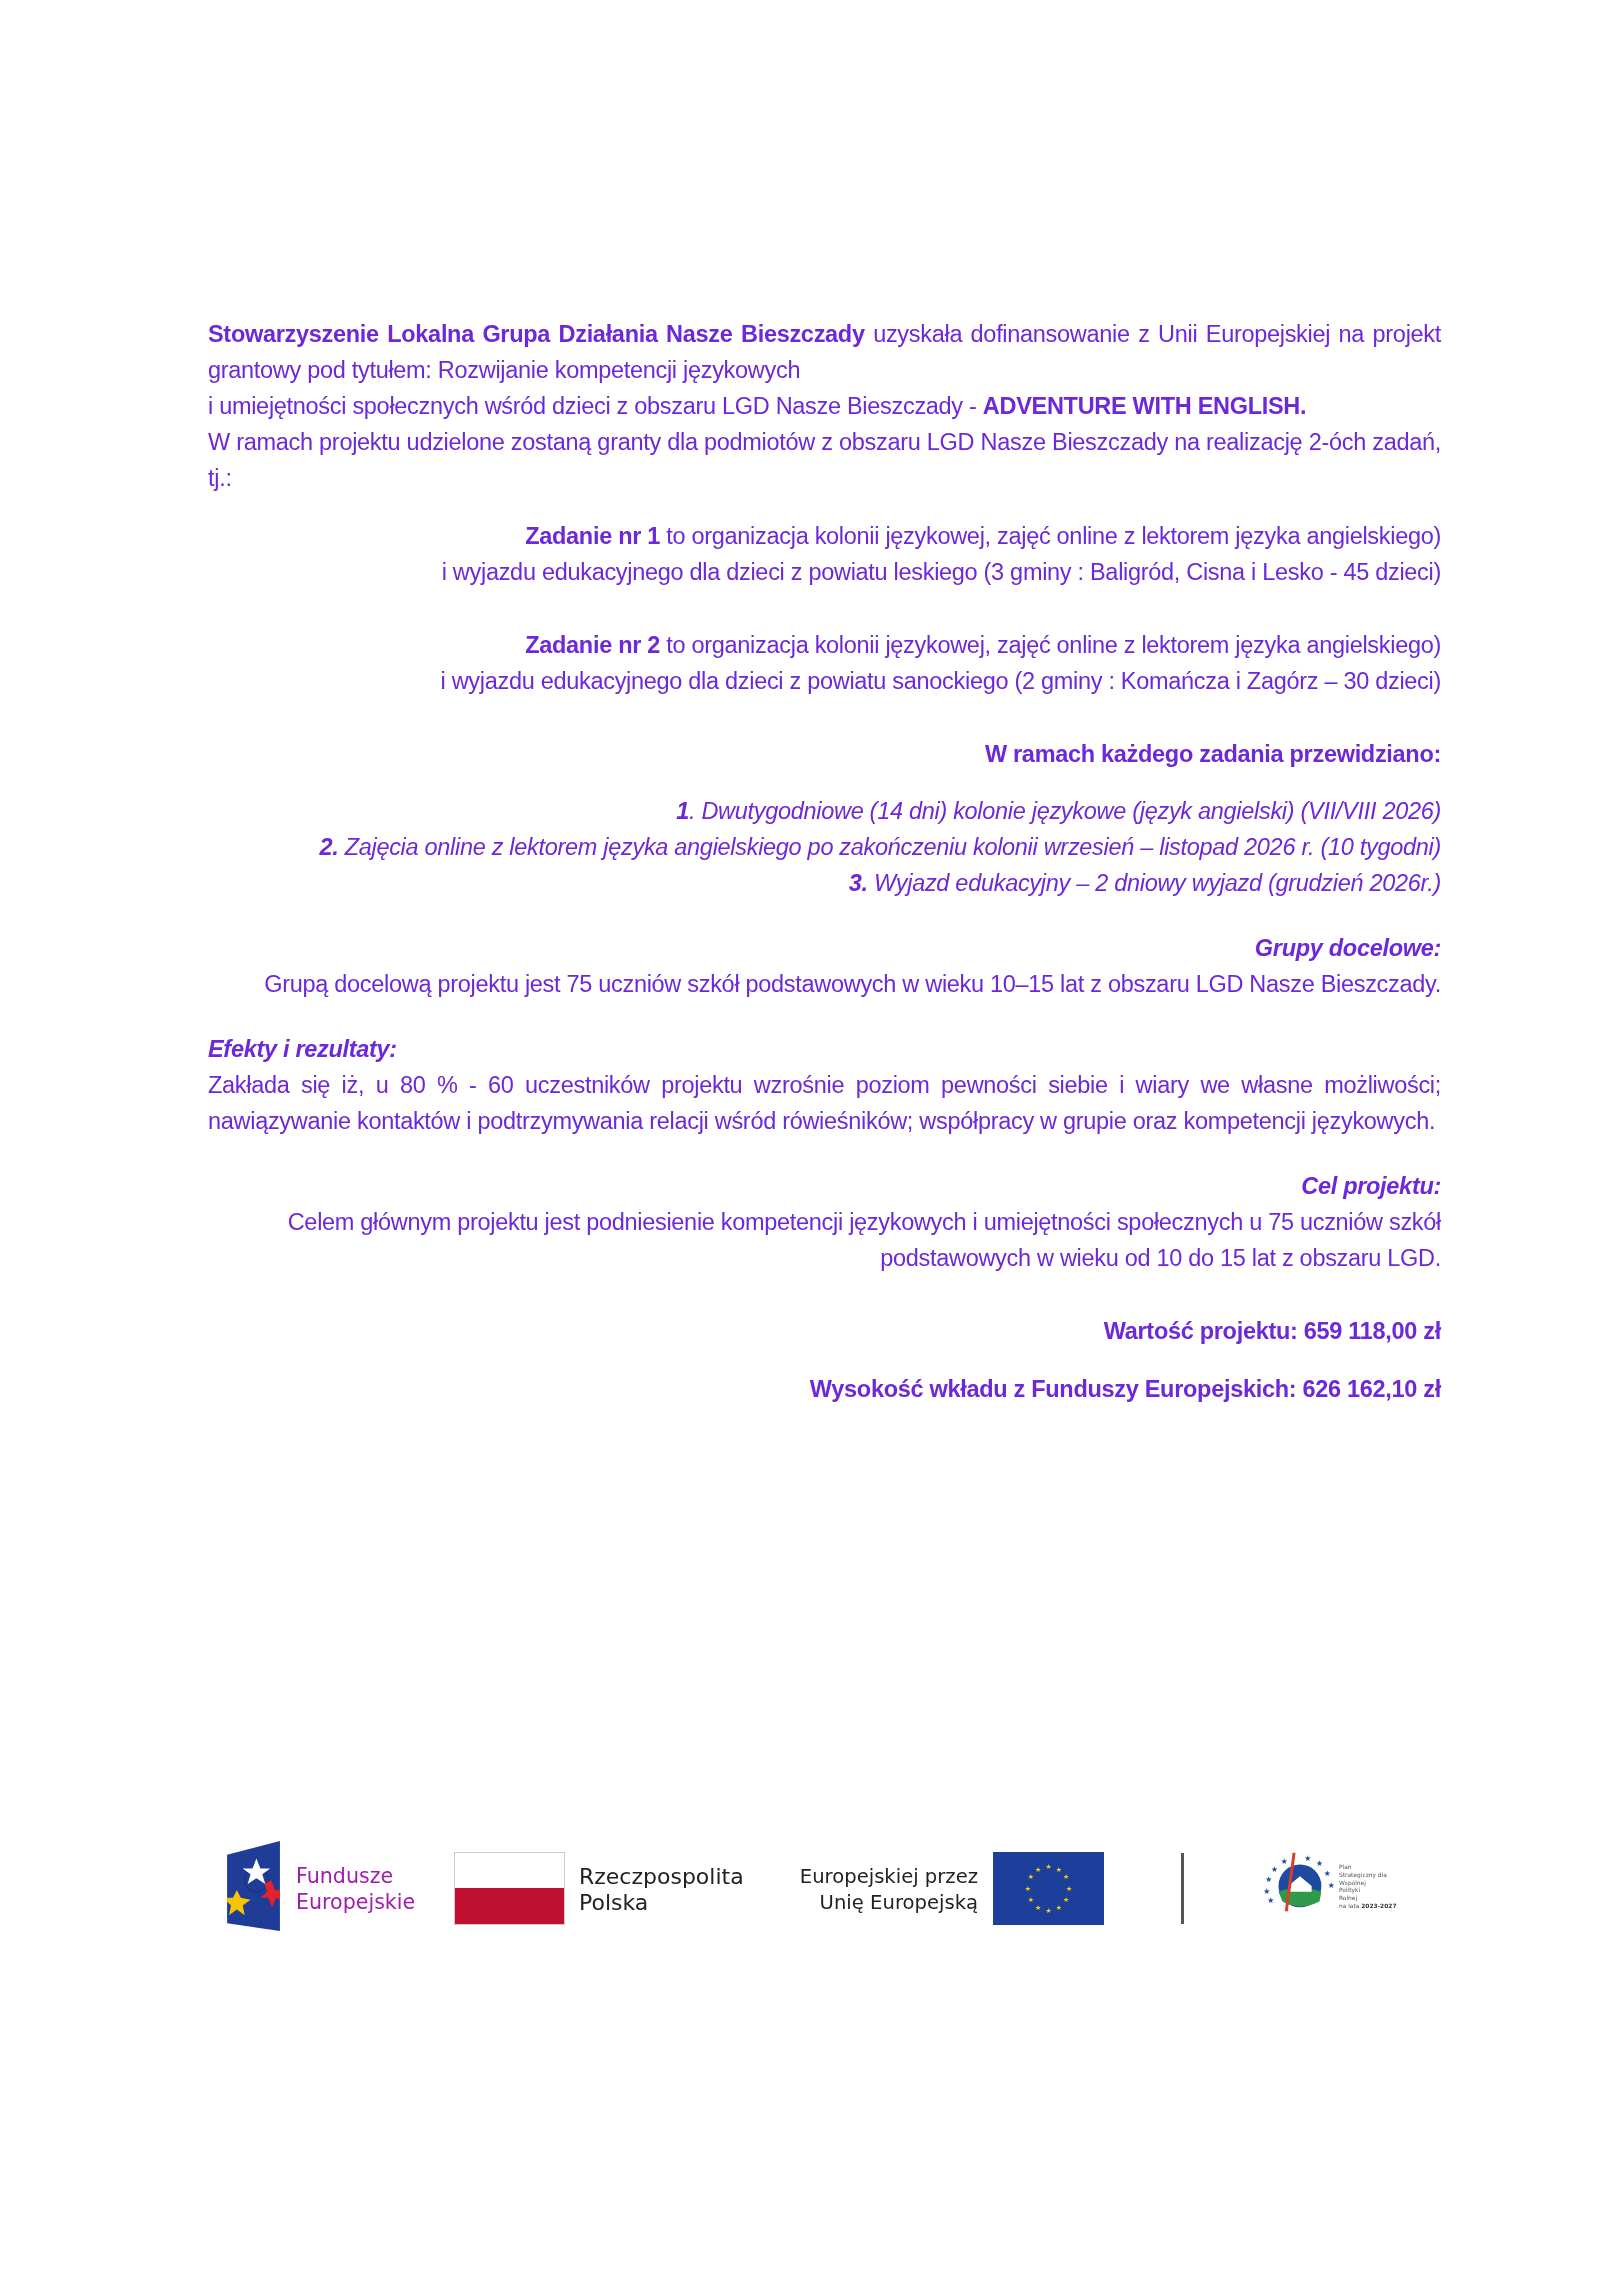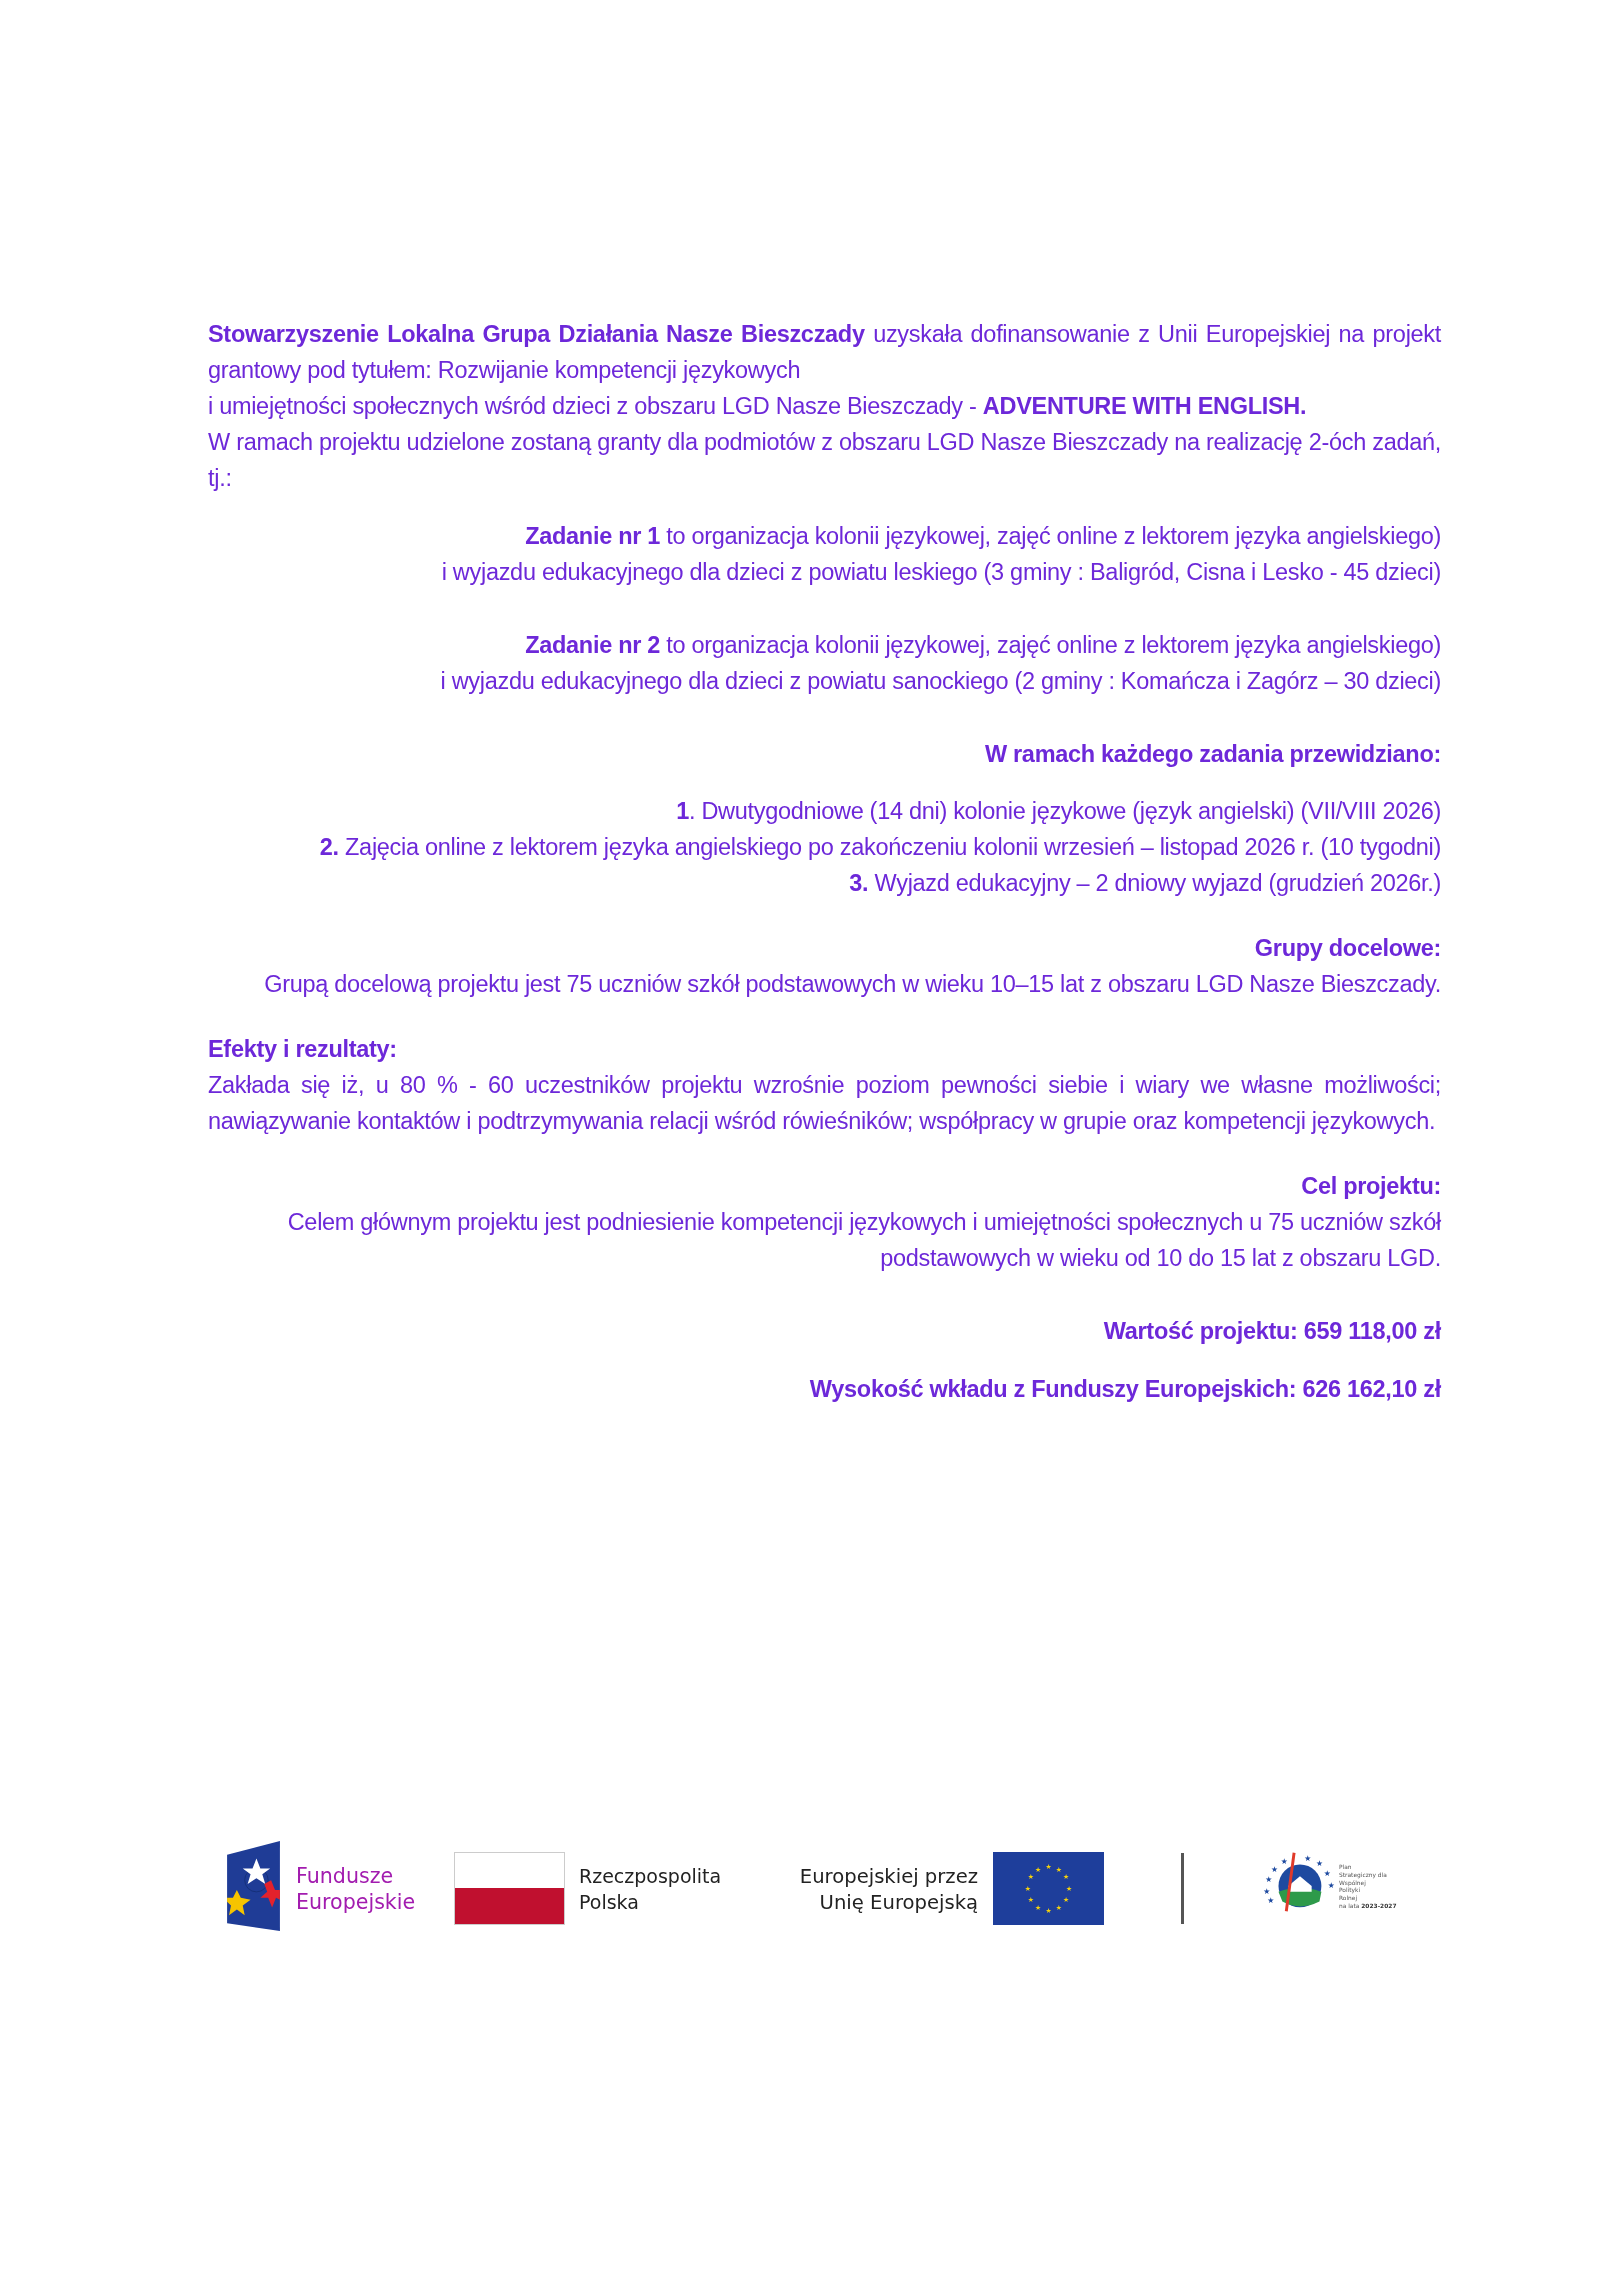--- a/index.html
+++ b/index.html
@@ -9,29 +9,29 @@
       font-family: "Liberation Sans", sans-serif;
       font-size: 23.5px; line-height: 36px; color: #6d28d9;
       letter-spacing: -0.3px;
     }
     .para { margin: 0; text-align: justify; }
     .para.left { text-align: right; }
     .gap-s { height: 21.6px; }
     .gap-m { height: 37px; }
     .gap-l { height: 29px; }
     b { font-weight: bold; }
-    .line { display: block; }
+    .line { display: block; font-style: italic; }
 
     .logos { position: absolute; top: 1831px; left: 0; width: 1621px; height: 137px; }
     .fe-mark { position: absolute; left: 227px; top: 9.8px; width: 53px; height: 90px; }
     .fe-text { position: absolute; left: 296px; top: 33px; font-family: "DejaVu Sans", sans-serif; font-size: 20.6px; line-height: 25.5px; color: #a21caf; }
     .pl-flag { position: absolute; left: 454px; top: 20.6px; width: 111px; height: 73px; border: 1px solid #ccc; box-sizing: border-box; overflow: hidden; }
     .pl-flag .w { height: 50%; background: #ffffff; }
     .pl-flag .r { height: 50%; background: #c0102f; }
-    .pl-text { position: absolute; left: 579px; top: 33px; font-family: "DejaVu Sans", sans-serif; font-size: 19px; line-height: 25.5px; color: #222; }
+    .pl-text { position: absolute; left: 579px; top: 33px; font-family: "DejaVu Sans", sans-serif; font-size: 22px; line-height: 25.5px; color: #222; }
     .eu-text { position: absolute; left: 745px; top: 33px; width: 233px; text-align: right; font-family: "DejaVu Sans", sans-serif; font-size: 19.6px; line-height: 25.5px; color: #222; }
     .eu-flag { position: absolute; left: 993px; top: 20.6px; width: 111px; height: 73px; background: #1e3e9b; }
     .divider { position: absolute; left: 1181px; top: 21.6px; width: 2.9px; height: 71px; background: #555; }
     .ps-mark { position: absolute; left: 1259px; top: 11.8px; width: 78px; height: 78px; }
     .ps-text { position: absolute; left: 1339px; top: 33px; font-family: "DejaVu Sans", sans-serif; font-size: 5.9px; line-height: 7.8px; color: #555; }
     .ps-text b { color: #333; }
   </style>
 </head>
 <body>
 

